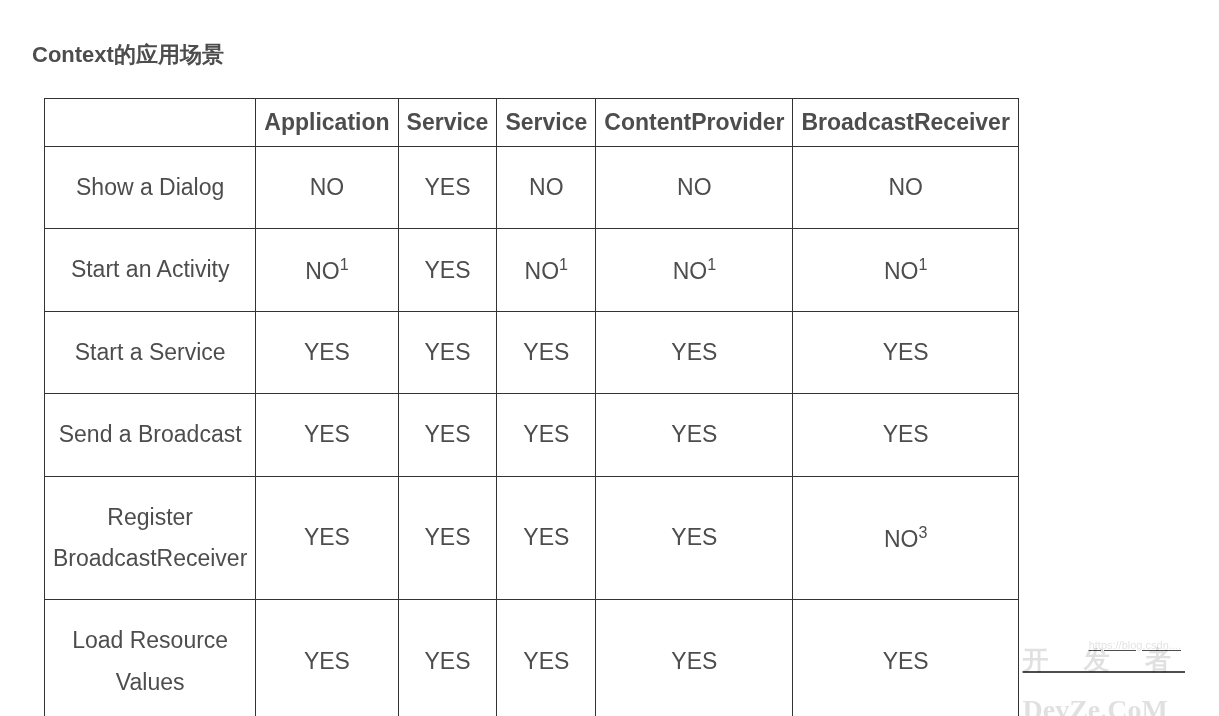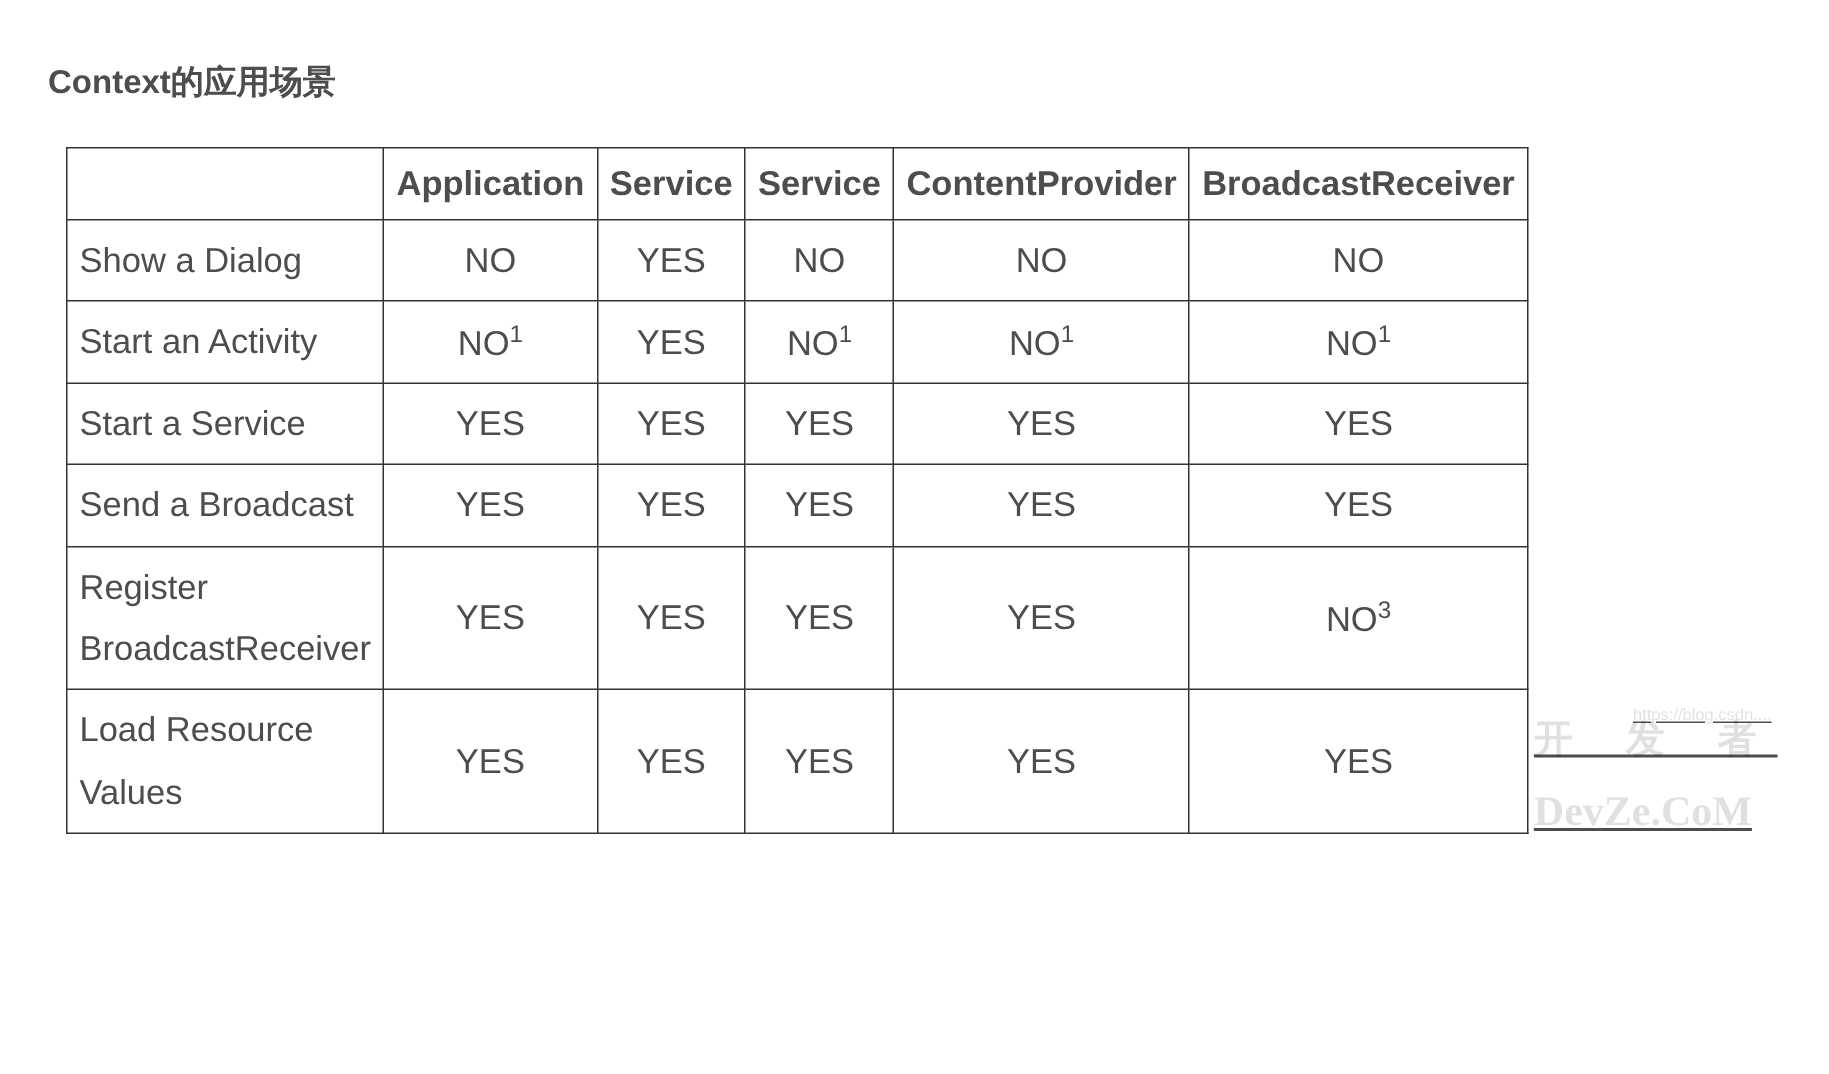--- a/index.html
+++ b/index.html
@@ -28,23 +28,23 @@
     border: 1px solid #333;
     padding: 10px 8px;
     vertical-align: middle;
   }
   th {
     font-weight: 700;
     text-align: center;
     background: #fff;
   }
   td.rowlabel {
-    text-align: left;
+    text-align: center;
     font-weight: 400;
-    padding: 6px 8px;
+    padding: 20px 8px;
     line-height: 1.8;
   }
   td.cell {
     text-align: center;
     font-weight: 400;
   }
   sup {
     font-size: 0.7em;
     vertical-align: super;
   }

